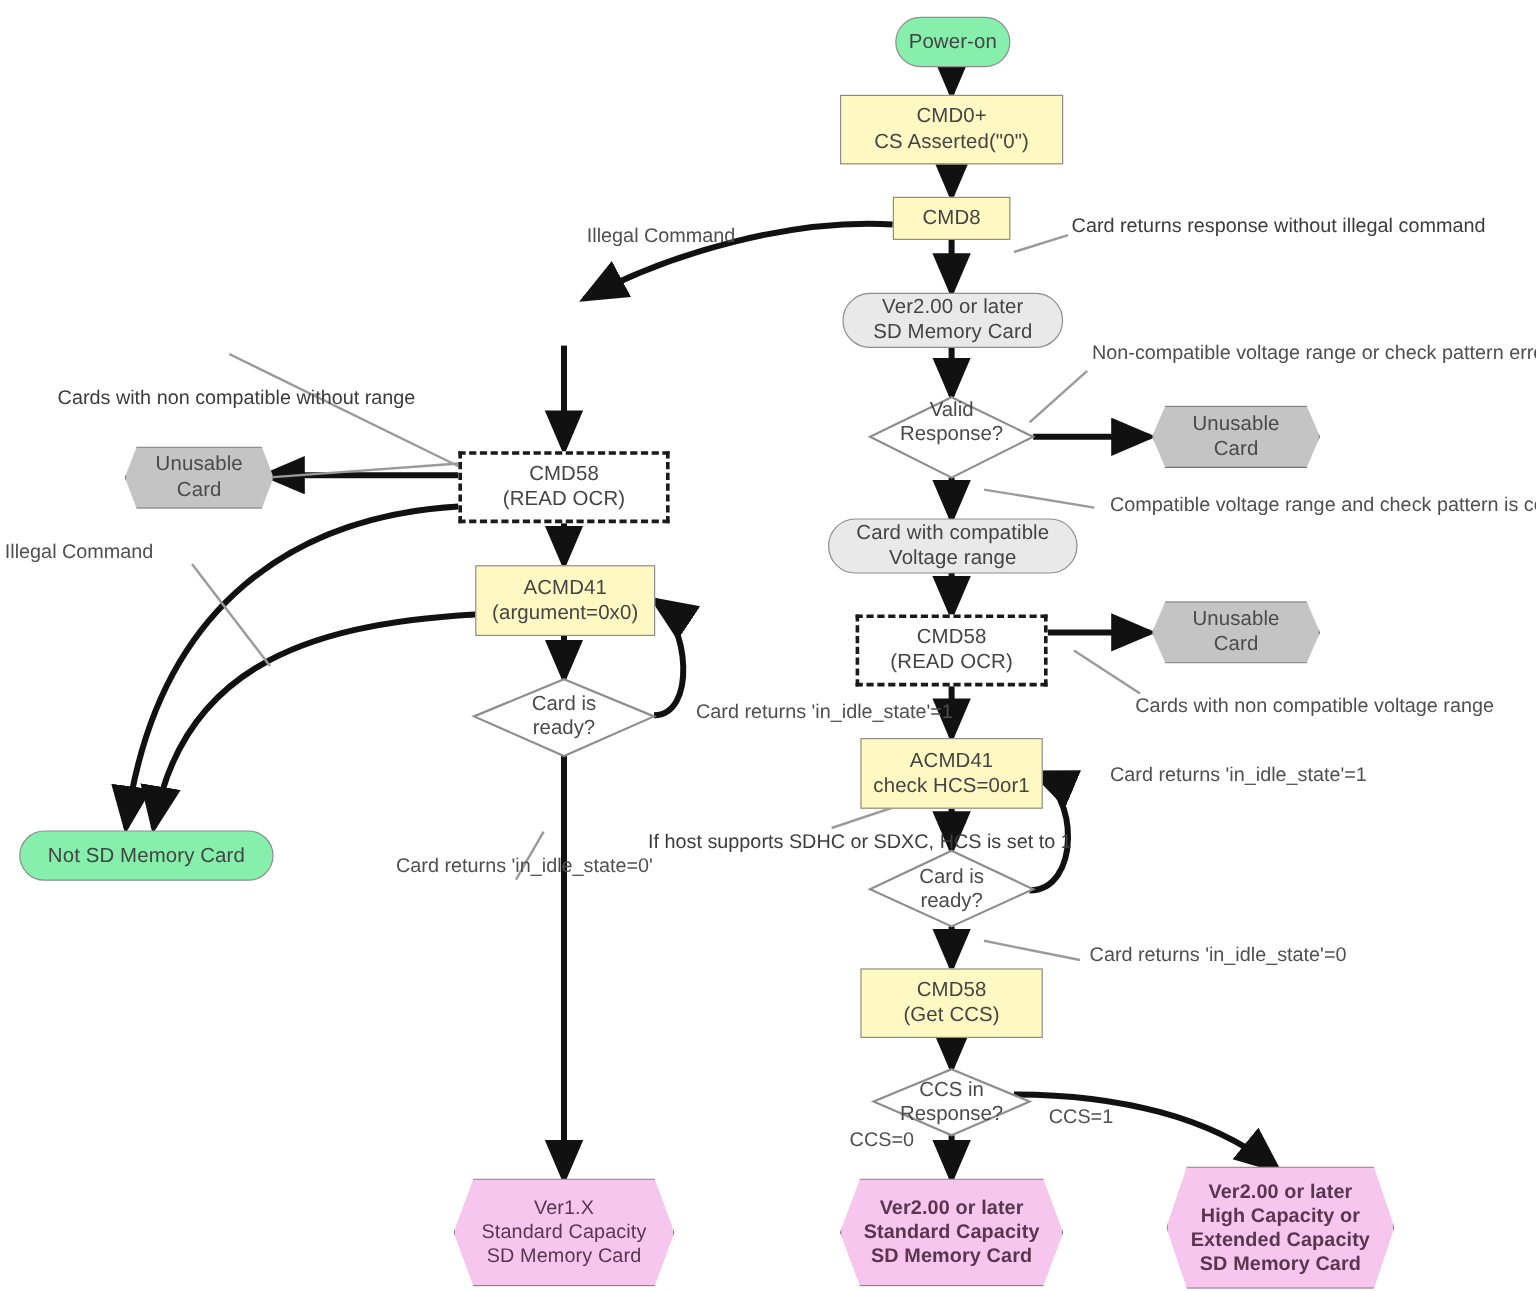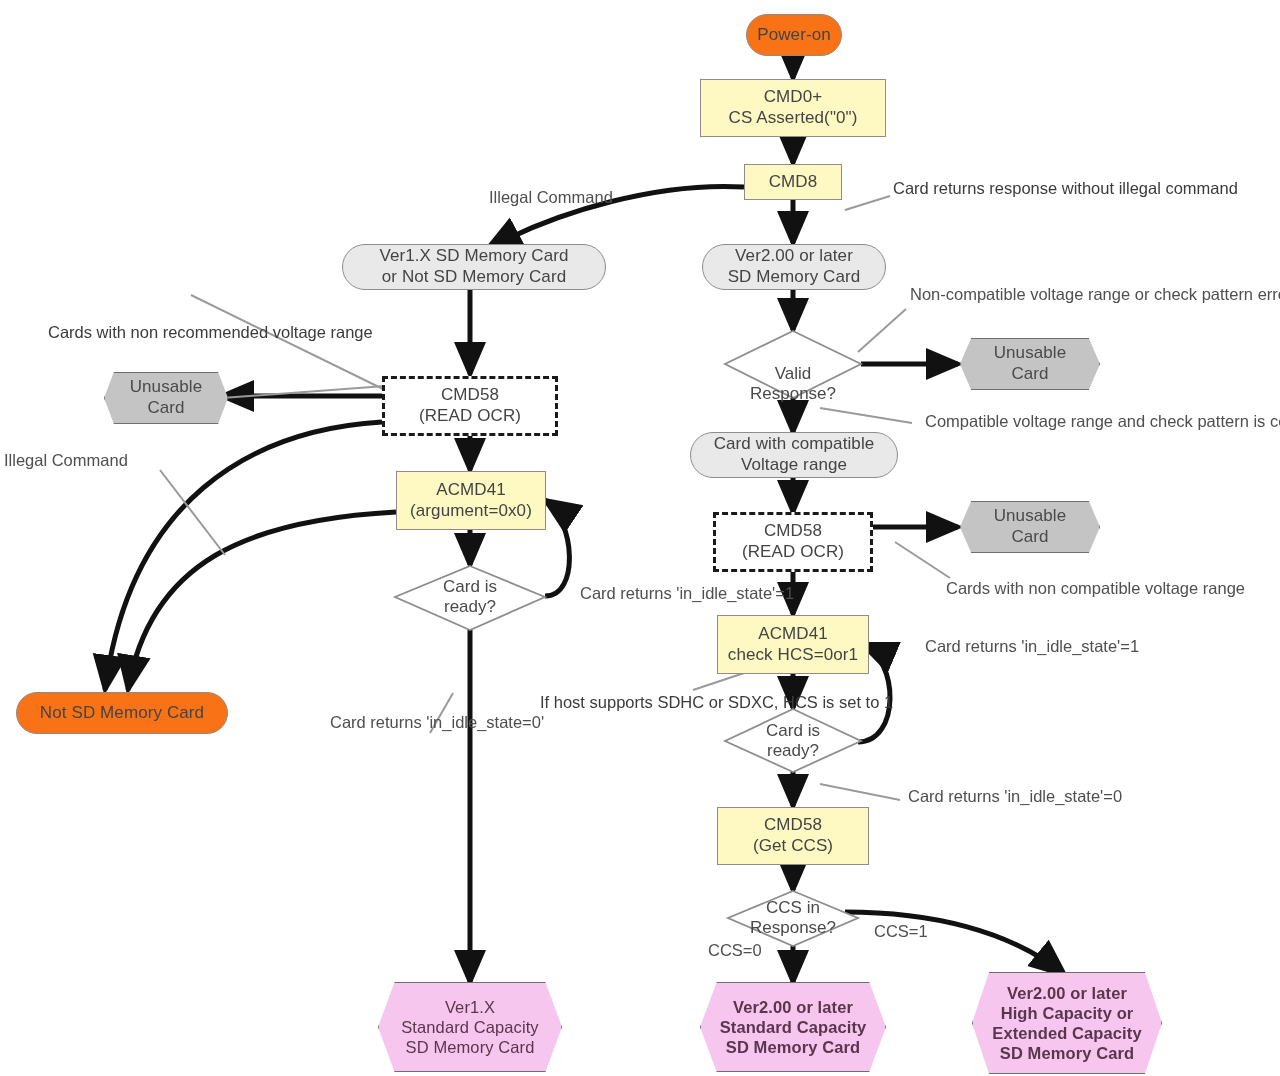--- a/index.html
+++ b/index.html
@@ -6,21 +6,21 @@
   body{font-family:"Liberation Sans","DejaVu Sans",sans-serif;}
   #canvas{position:relative;width:1280px;height:1076px;background:#fff;overflow:hidden;}
   svg.layer{position:absolute;left:0;top:0;width:1280px;height:1076px;pointer-events:none;}
   .node{position:absolute;box-sizing:border-box;display:flex;flex-direction:column;
         align-items:center;justify-content:center;text-align:center;color:#444;
         font-size:17px;line-height:1.22;letter-spacing:.1px;}
   .node span{display:block;white-space:nowrap;}
   .rect{border:1.6px solid #8d8d8d;background:#fef9c3;}
   .rect-dash{border:3px dashed #1a1a1a;background:#fff;}
   .stadium{border:1.6px solid #8d8d8d;background:#e9e9e9;border-radius:40px;}
-  .stadium-white{border:1.6px solid #8d8d8d;background:#f97316;border-radius:40px;}
+  .stadium-white{border:1.6px solid #8d8d8d;background:#86efac;border-radius:40px;}
   .hexgray{background:#c4c4c4;border:1.6px solid #6f6f6f;
       clip-path:polygon(8% 0,92% 0,100% 50%,92% 100%,8% 100%,0 50%);}
   .hexpink{background:#f6c6ee;border:1.6px solid #6f6f6f;color:#5b3550;
       clip-path:polygon(9% 0,91% 0,100% 50%,91% 100%,9% 100%,0 50%);}
   .hexwrap{position:absolute;}
   .hexwrap>.inner{position:absolute;inset:0;display:flex;flex-direction:column;
       align-items:center;justify-content:center;text-align:center;}
   .diamond-lbl{position:absolute;display:flex;flex-direction:column;align-items:center;
       justify-content:center;text-align:center;color:#4a4a4a;font-size:17px;line-height:1.2;}
   .ann{position:absolute;color:#4f4f4f;font-size:16.5px;line-height:1.32;white-space:nowrap;}
@@ -112,24 +112,20 @@
 
   <div class="node rect" style="left:700px;top:79px;width:186px;height:58px;">
     <span>CMD0+</span>
     <span>CS Asserted("0")</span>
   </div>
 
   <div class="node rect" style="left:744px;top:164px;width:98px;height:36px;">
     <span>CMD8</span>
   </div>
 
-  <div class="node stadium" style="left:342px;top:244px;width:264px;height:46px;">
-    <span>Ver1.X SD Memory Card</span>
-    <span>or Not SD Memory Card</span>
-  </div>
 
   <div class="node stadium" style="left:702px;top:244px;width:184px;height:46px;">
     <span>Ver2.00 or later</span>
     <span>SD Memory Card</span>
   </div>
 
   <div class="node rect-dash" style="left:382px;top:376px;width:176px;height:60px;">
     <span>CMD58</span>
     <span>(READ OCR)</span>
   </div>
@@ -161,21 +157,21 @@
 
   <svg class="layer">
     <g fill="#ffffff" stroke="#8d8d8d" stroke-width="1.8">
       <polygon points="793,331 861,364 793,398 725,364"></polygon>
       <polygon points="470,566 545,597 470,630 395,597"></polygon>
       <polygon points="793,709 861,741 793,772 725,741"></polygon>
       <polygon points="793,891 858,918 793,946 728,918"></polygon>
     </g>
   </svg>
 
-  <div class="diamond-lbl" style="left:725px;top:360px;width:136px;height:48px;">
+  <div class="diamond-lbl" style="left:725px;top:328px;width:136px;height:48px;">
     <span>Valid</span>
     <span>Response?</span>
   </div>
   <div class="diamond-lbl" style="left:395px;top:573px;width:150px;height:48px;">
     <span>Card is</span>
     <span>ready?</span>
   </div>
   <div class="diamond-lbl" style="left:725px;top:717px;width:136px;height:48px;">
     <span>Card is</span>
     <span>ready?</span>
@@ -273,21 +269,21 @@
     <span>CCS=0</span>
   </div>
 
   <div class="edge-lbl" style="left:874px;top:921px;text-align:center;">
     <span>CCS=1</span>
   </div>
 
 
   <div class="ann dark" style="left:48px;top:322px;">
     <span>Cards with non</span>
-    <span>recommended voltage</span>
+    <span>compatible without</span>
     <span>range</span>
   </div>
 
   <div class="ann dark" style="left:893px;top:178px;">
     <span>Card returns response</span>
     <span>without illegal command</span>
   </div>
 
   <div class="ann" style="left:910px;top:284px;">
     <span>Non-compatible voltage range</span>

